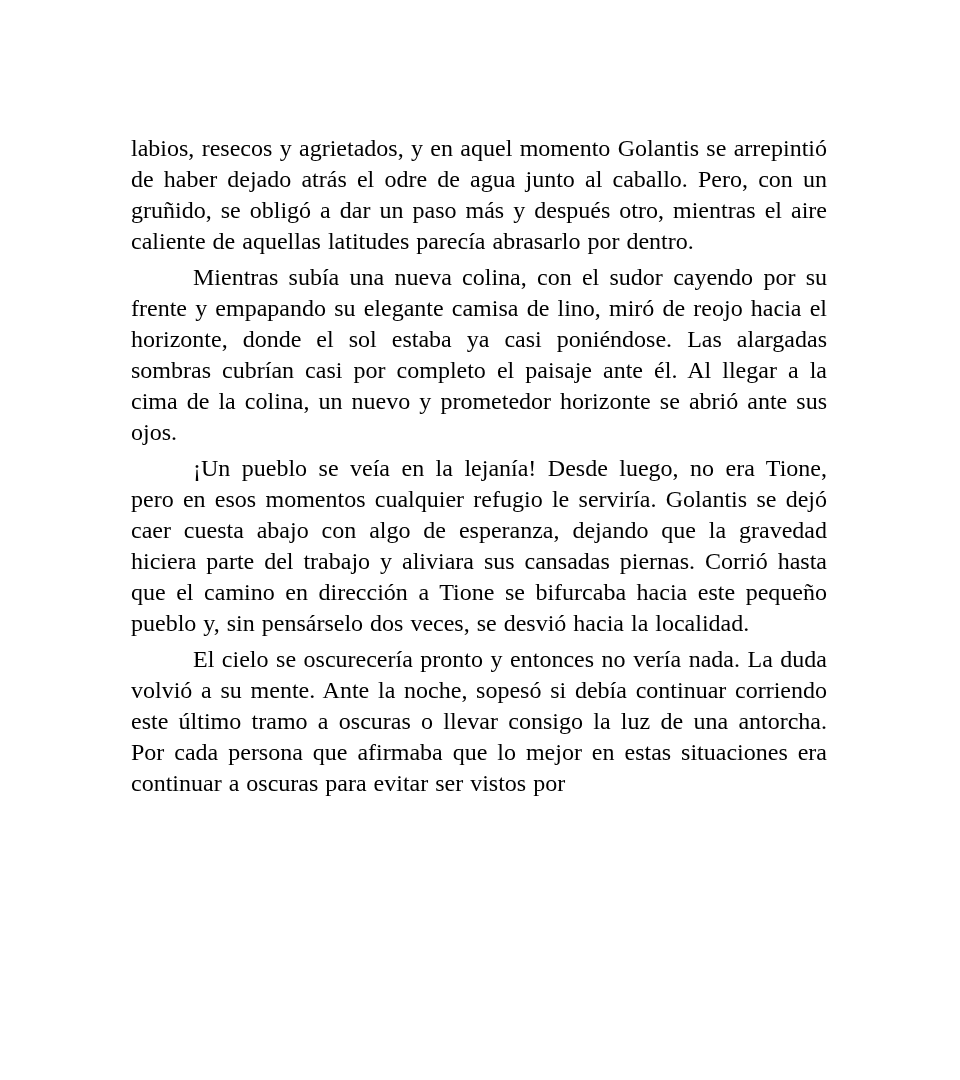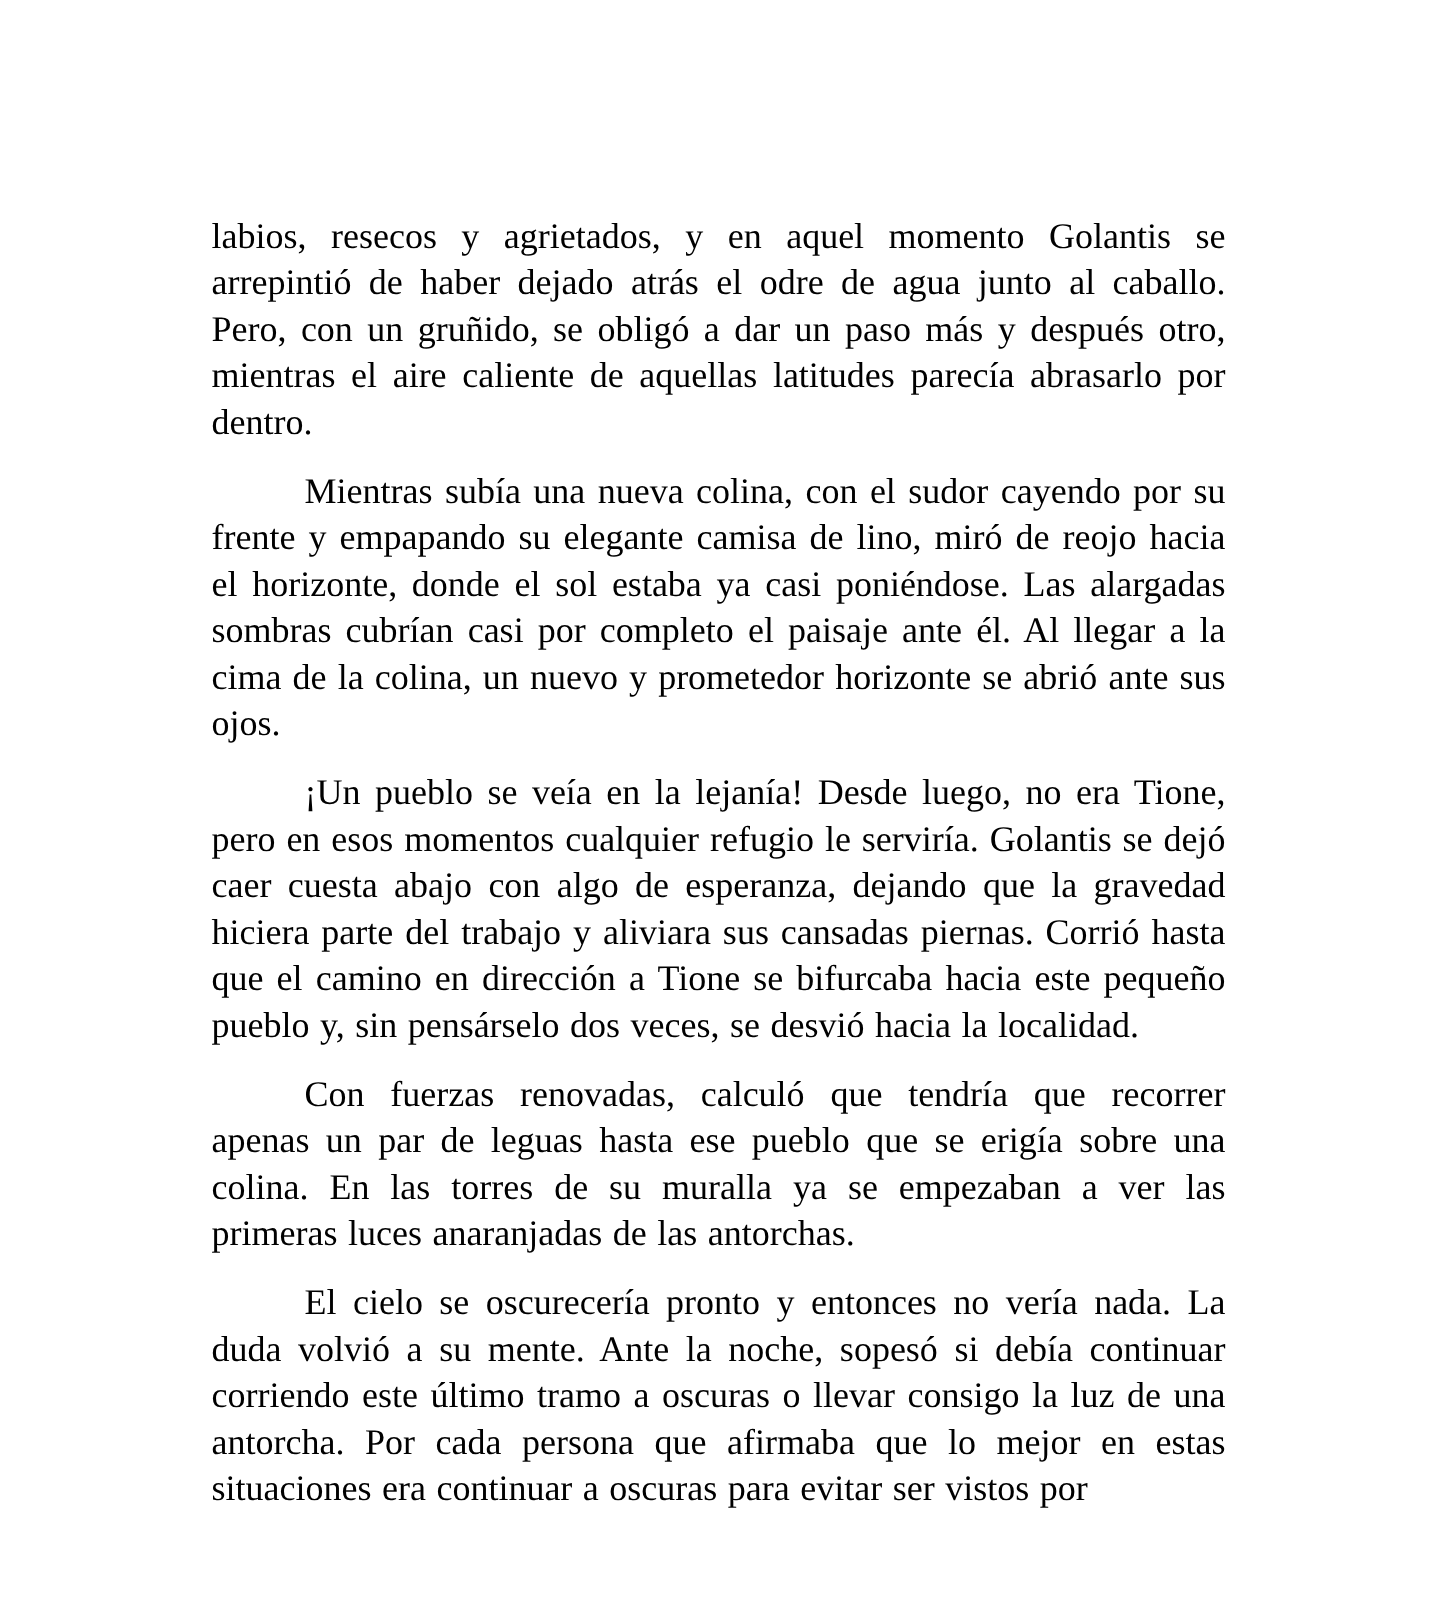--- a/index.html
+++ b/index.html
@@ -17,33 +17,32 @@
     width: 960px;
     height: 1080px;
     padding: 128px 128px 0 126px;
     background: #ffffff;
   }
   .page-text p {
     font-family: "Liberation Serif", "DejaVu Serif", serif;
     font-size: 24px;
     line-height: 31px;
     color: #000000;
-    margin: 15px;
+    margin: 5px;
     text-align: justify;
     text-indent: 62px;
     word-spacing: 1px;
   }
   .page-text p.no-indent {
     text-indent: 0;
   }
 </style>
 </head>
 <body>
 
 <div class="page">
   <div class="page-text">
     <p class="no-indent">labios, resecos y agrietados, y en aquel momento Golantis se arrepintió de haber dejado atrás el odre de agua junto al caballo. Pero, con un gruñido, se obligó a dar un paso más y después otro, mientras el aire caliente de aquellas latitudes parecía abrasarlo por dentro.</p>
     <p>Mientras subía una nueva colina, con el sudor cayendo por su frente y empapando su elegante camisa de lino, miró de reojo hacia el horizonte, donde el sol estaba ya casi poniéndose. Las alargadas sombras cubrían casi por completo el paisaje ante él. Al llegar a la cima de la colina, un nuevo y prometedor horizonte se abrió ante sus ojos.</p>
     <p>¡Un pueblo se veía en la lejanía! Desde luego, no era Tione, pero en esos momentos cualquier refugio le serviría. Golantis se dejó caer cuesta abajo con algo de esperanza, dejando que la gravedad hiciera parte del trabajo y aliviara sus cansadas piernas. Corrió hasta que el camino en dirección a Tione se bifurcaba hacia este pequeño pueblo y, sin pensárselo dos veces, se desvió hacia la localidad.</p>
-    <p>Con fuerzas renovadas, calculó que tendría que recorrer apenas un par de leguas hasta ese pueblo que se erigía sobre una colina. En las torres de su muralla ya se empezaban a ver las primeras luces anaranjadas de las antorchas.</p>
     <p>El cielo se oscurecería pronto y entonces no vería nada. La duda volvió a su mente. Ante la noche, sopesó si debía continuar corriendo este último tramo a oscuras o llevar consigo la luz de una antorcha. Por cada persona que afirmaba que lo mejor en estas situaciones era continuar a oscuras para evitar ser vistos por</p>
   </div>
 </div>
 
 </body></html>

